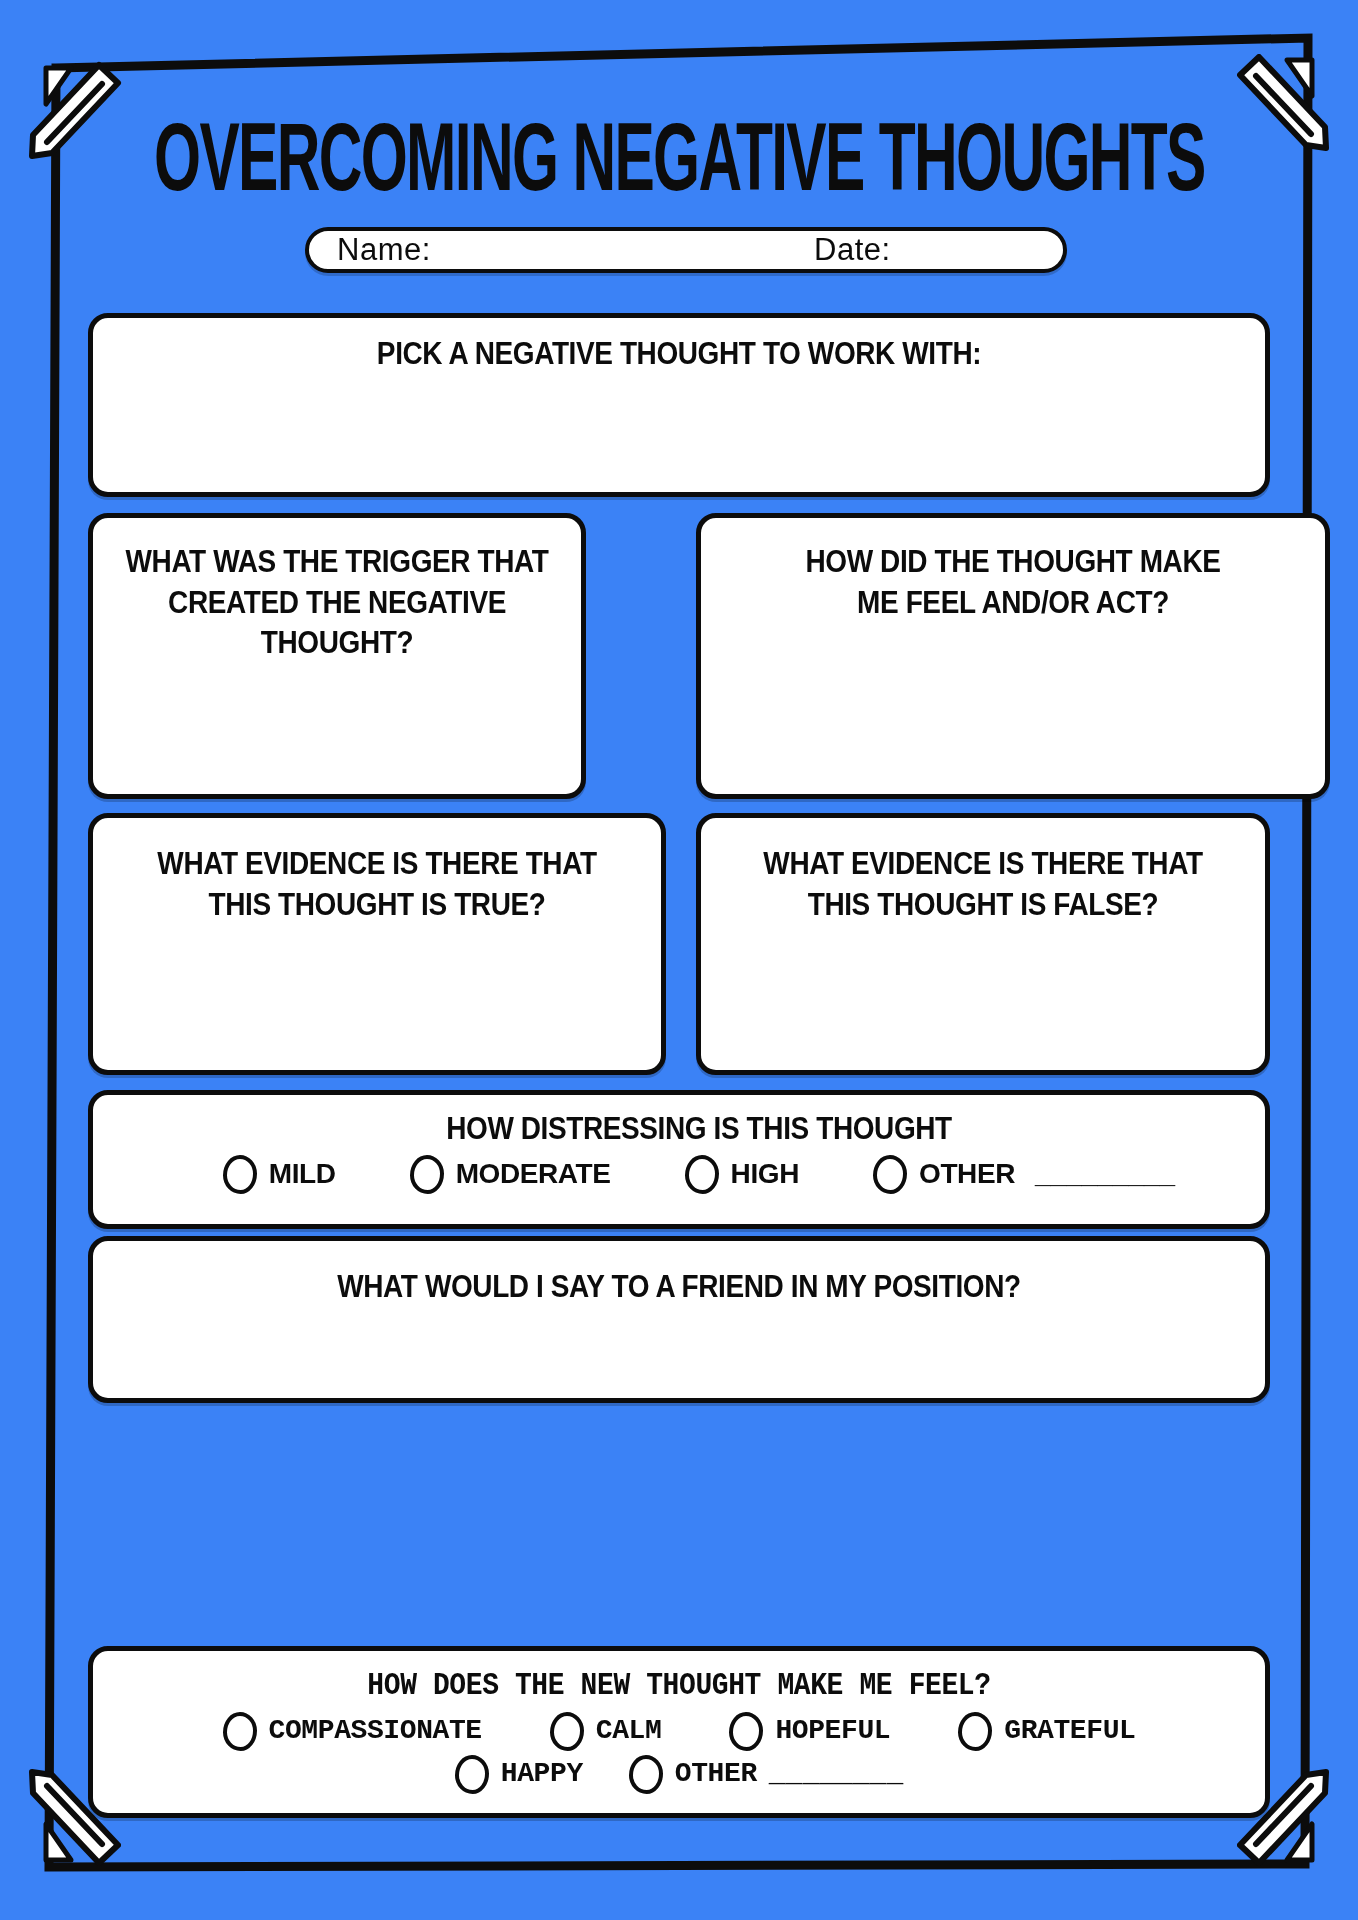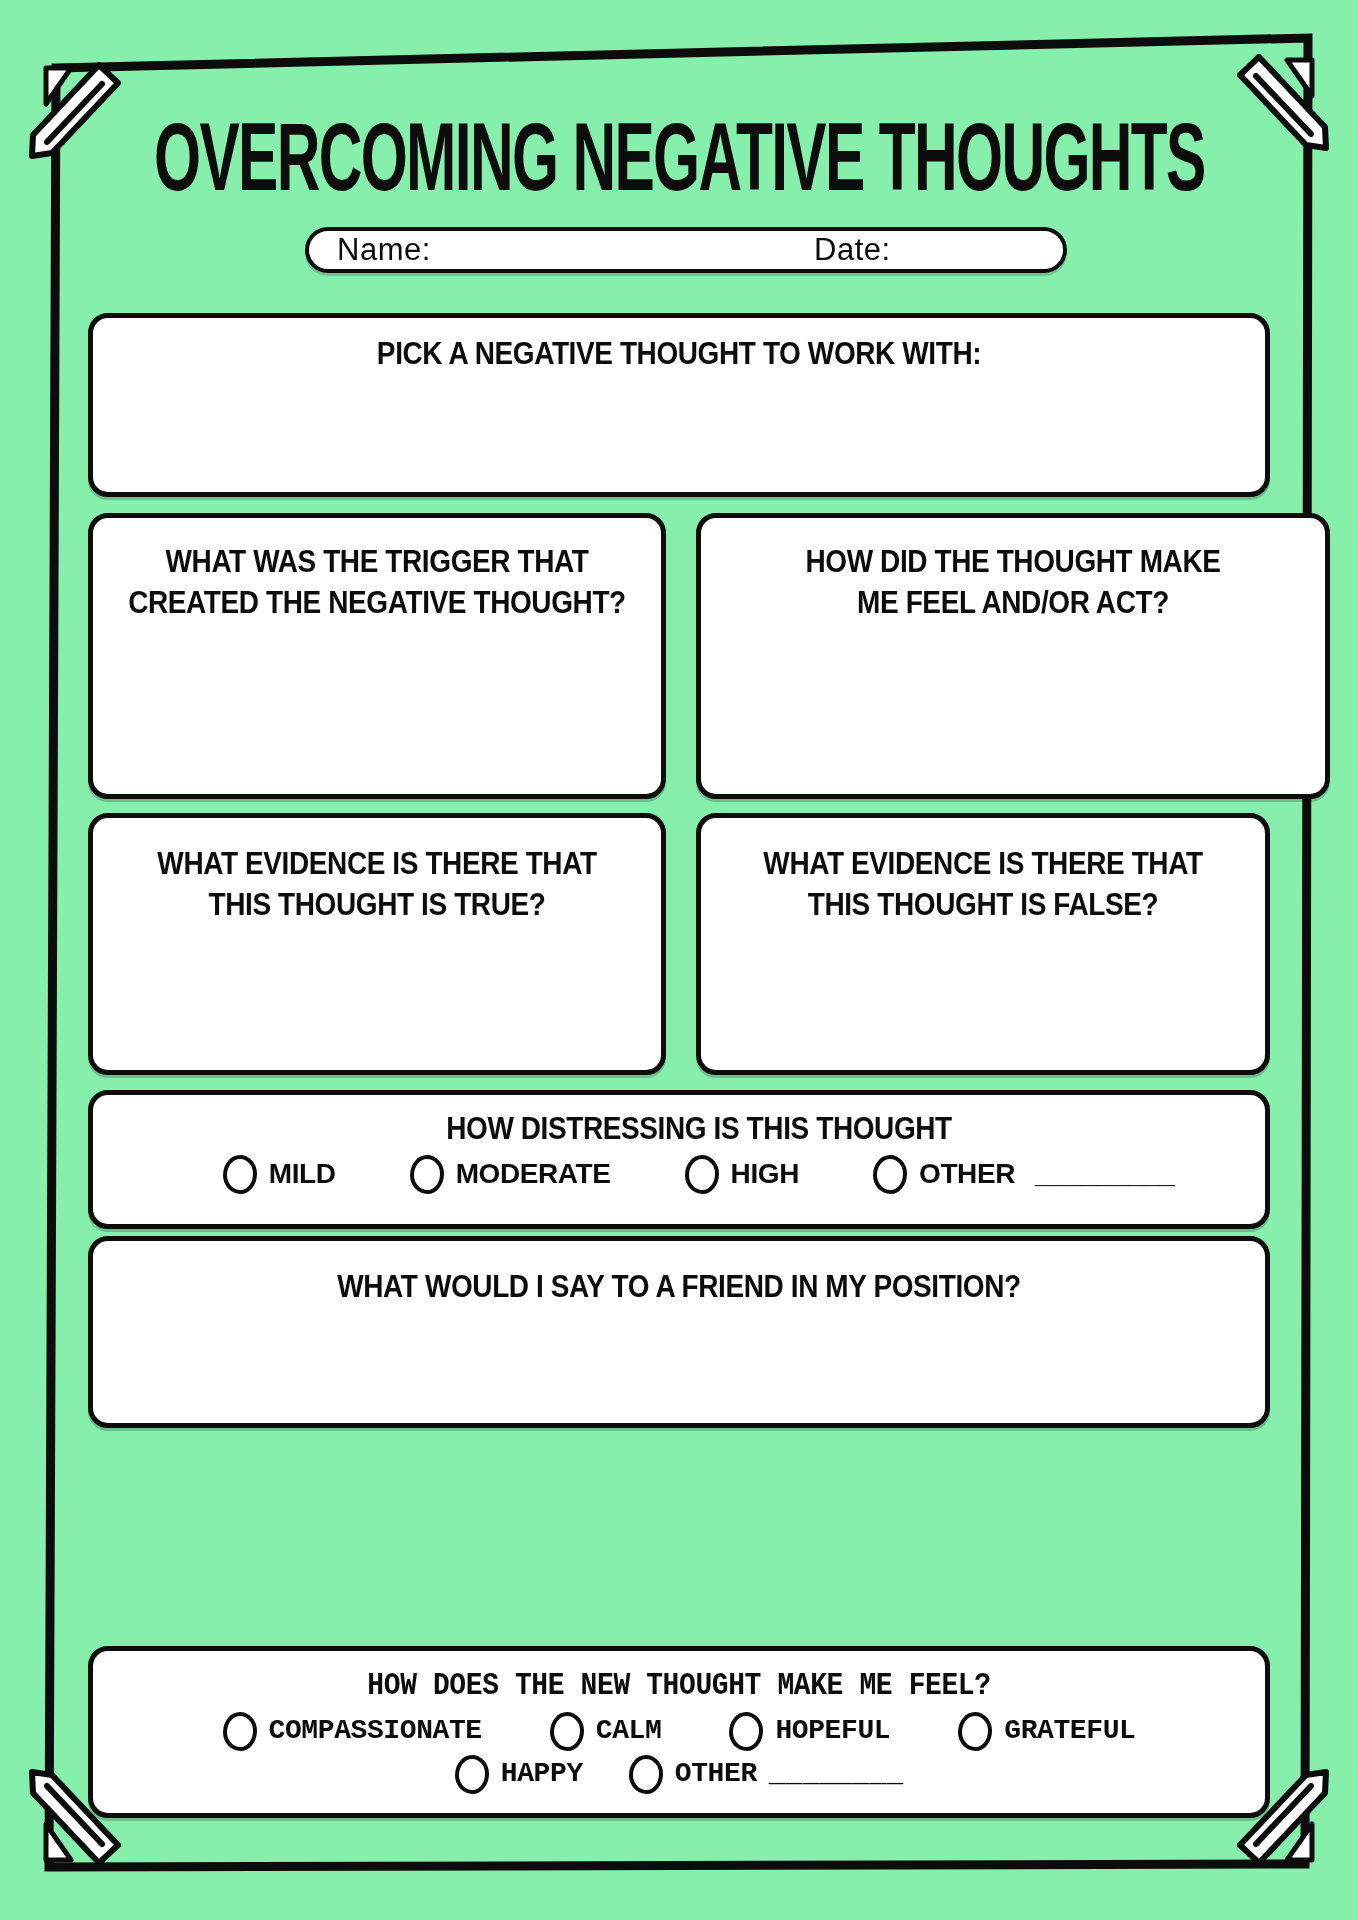--- a/index.html
+++ b/index.html
@@ -1,17 +1,17 @@
 <!DOCTYPE html>
 <html><head>
 <meta charset="utf-8">
 <style>
   html,body{margin:0;padding:0;background:#ffffff;}
   .page{
-    position:relative;width:1358px;height:1920px;background:#86efac;overflow:hidden;
+    position:relative;width:1358px;height:1920px;background:#3b82f6;overflow:hidden;
     font-family:"Liberation Sans",sans-serif;color:#0c0c0c;
   }
   svg.frame-svg{position:absolute;left:0;top:0;}
   .pen{position:absolute;width:96px;height:116px;}
   .pen-tl{left:28px;top:44px;}
   .pen-tr{left:1234px;top:36px;transform:scaleX(-1);}
   .pen-bl{left:28px;top:1768px;transform:scaleY(-1);}
   .pen-br{left:1234px;top:1768px;transform:scale(-1,-1);}
 
   .title-wrap{position:absolute;left:0;top:100px;width:100%;height:112px;text-align:center;}
@@ -38,26 +38,26 @@
     box-shadow:0 3px 0 rgba(0,0,0,0.2);
     display:flex;flex-direction:column;align-items:center;
   }
   .box-title{
     margin:0;font-size:28px;font-weight:800;letter-spacing:-0.4px;text-align:center;
     white-space:pre-line;line-height:1.32;transform:scaleY(1.1);transform-origin:top center;
   }
   .write-area{flex:1;width:100%;}
 
   .box-pick{left:88px;top:313px;width:1182px;height:184px;}   .box-pick .box-title{padding-top:15px;}
-  .box-trigger{left:88px;top:513px;width:578px;height:286px;} .box-trigger .box-title{padding-top:22px;}
+  .box-trigger{left:88px;top:513px;width:498px;height:286px;} .box-trigger .box-title{padding-top:22px;}
   .box-feelact{left:696px;top:513px;width:634px;height:286px;}.box-feelact .box-title{padding-top:22px;}
   .box-evtrue{left:88px;top:813px;width:578px;height:262px;}  .box-evtrue .box-title{padding-top:24px;}
   .box-evfalse{left:696px;top:813px;width:574px;height:262px;}.box-evfalse .box-title{padding-top:24px;}
   .box-distress{left:88px;top:1090px;width:1182px;height:139px;padding-left:40px;} .box-distress .box-title{padding-top:13px;}
-  .box-friend{left:88px;top:1236px;width:1182px;height:192px;gap:39px;}  .box-friend .box-title{padding-top:24px;}
+  .box-friend{left:88px;top:1236px;width:1182px;height:167px;gap:39px;}  .box-friend .box-title{padding-top:24px;}
   .box-reframe{left:88px;top:1443px;width:1182px;height:188px;} .box-reframe .box-title{padding-top:30px;}
   .box-feel{left:88px;top:1646px;width:1182px;height:172px;font-family:Liberation Mono, monospace;}    .box-feel .box-title{padding-top:14px;}
 
   .options-row{display:flex;justify-content:center;width:100%;}
   .row-distress{margin-top:10px;gap:74px;}
   .row-feel-1{margin-top:10px;gap:68px;}
   .row-feel-2{margin-top:4px;gap:46px;}
   .option{display:inline-flex;align-items:center;gap:12px;}
   .radio{
     width:26px;height:31px;flex:none;background:#fff;

